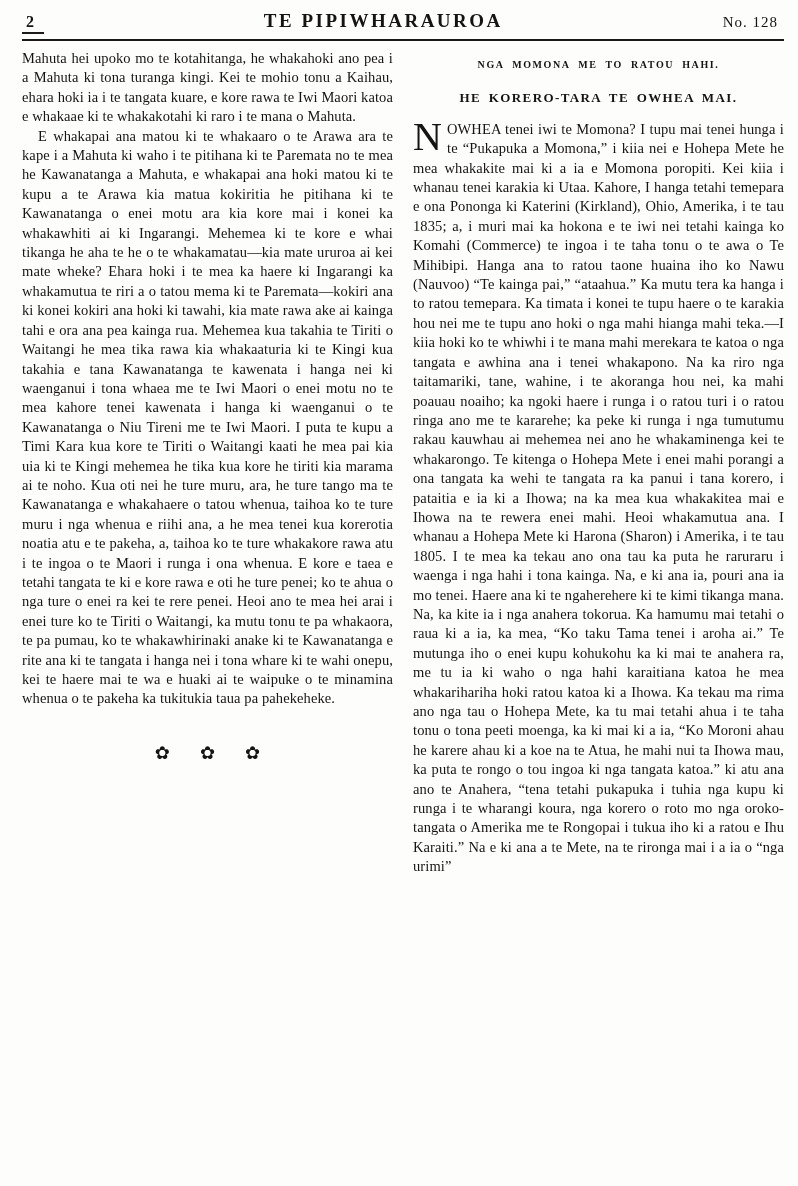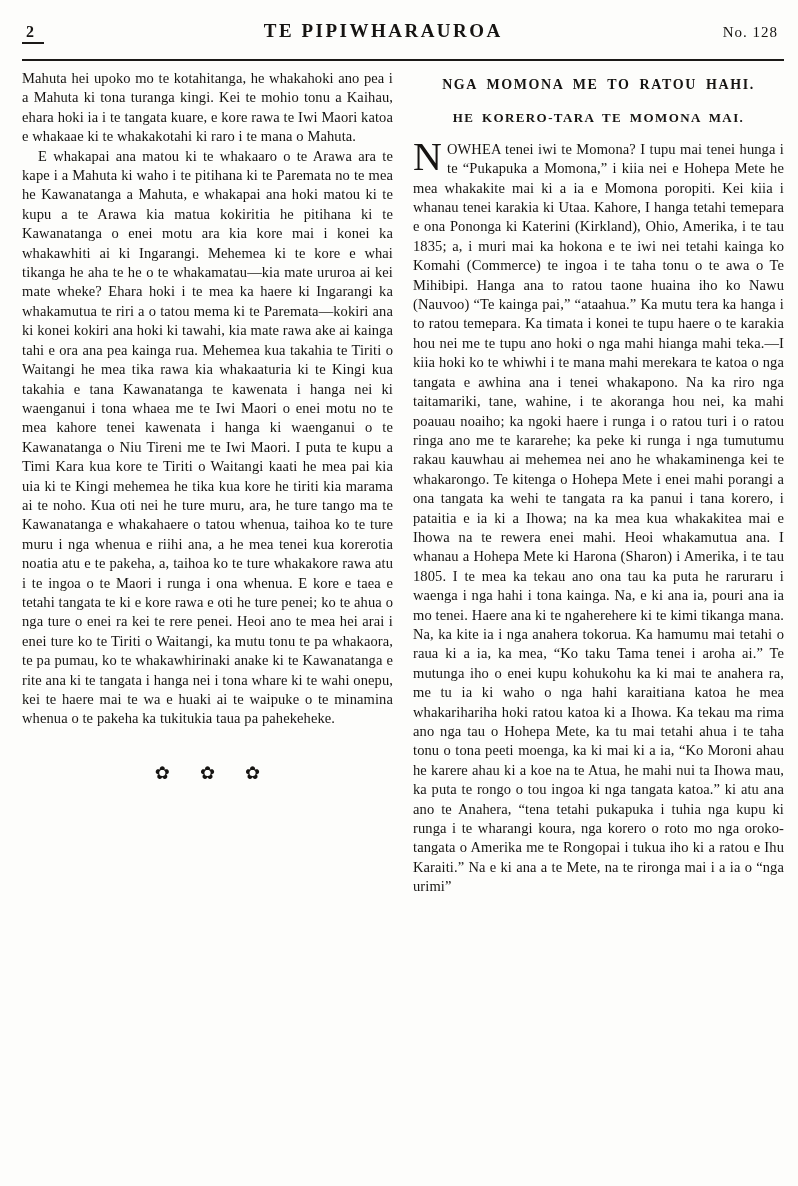--- a/index.html
+++ b/index.html
@@ -27,21 +27,21 @@
     padding-bottom: 3px;
   }
   .page-num {
     font-size: 16px;
     font-weight: bold;
     border-bottom: 2px solid #1c1a18;
     padding: 0 10px 1px 4px;
   }
   .masthead {
     flex: 1;
-    margin: 14px;
+    margin: 4px;
     text-align: center;
     font-size: 19px;
     font-weight: 700;
     letter-spacing: 2.5px;
   }
   .issue {
     font-size: 15px;
     letter-spacing: 1px;
     padding-right: 6px;
     white-space: nowrap;
@@ -69,21 +69,21 @@
     gap: 30px;
     margin-top: 34px;
     font-size: 18px;
     font-family: "DejaVu Sans", sans-serif;
     color: #161412;
   }
   
   .art-title {
     margin: 6px 0 14px 0;
     text-align: center;
-    font-size: 14px;
+    font-size: 10px;
     font-weight: 700;
     letter-spacing: 1.6px;
     word-spacing: 4px;
   }
   .art-subtitle {
     margin: 0 0 12px 0;
     text-align: center;
     font-size: 13px;
     font-weight: 700;
     letter-spacing: 1.4px;
@@ -122,18 +122,18 @@
       <p class="para-indent">E whakapai ana matou ki te whakaaro o te Arawa ara te kape i a Mahuta ki waho i te pitihana ki te Paremata no te mea he Kawanatanga a Mahuta, e whakapai ana hoki matou ki te kupu a te Arawa kia matua kokiritia he pitihana ki te Kawanatanga o enei motu ara kia kore mai i konei ka whakawhiti ai ki Ingarangi. Mehemea ki te kore e whai tikanga he aha te he o te whakamatau—kia mate ururoa ai kei mate wheke? Ehara hoki i te mea ka haere ki Ingarangi ka whakamutua te riri a o tatou mema ki te Paremata—kokiri ana ki konei kokiri ana hoki ki tawahi, kia mate rawa ake ai kainga tahi e ora ana pea kainga rua. Mehemea kua takahia te Tiriti o Waitangi he mea tika rawa kia whakaaturia ki te Kingi kua takahia e tana Kawanatanga te kawenata i hanga nei ki waenganui i tona whaea me te Iwi Maori o enei motu no te mea kahore tenei kawenata i hanga ki waenganui o te Kawanatanga o Niu Tireni me te Iwi Maori. I puta te kupu a Timi Kara kua kore te Tiriti o Waitangi kaati he mea pai kia uia ki te Kingi mehemea he tika kua kore he tiriti kia marama ai te noho. Kua oti nei he ture muru, ara, he ture tango ma te Kawanatanga e whakahaere o tatou whenua, taihoa ko te ture muru i nga whenua e riihi ana, a he mea tenei kua korerotia noatia atu e te pakeha, a, taihoa ko te ture whakakore rawa atu i te ingoa o te Maori i runga i ona whenua. E kore e taea e tetahi tangata te ki e kore rawa e oti he ture penei; ko te ahua o nga ture o enei ra kei te rere penei. Heoi ano te mea hei arai i enei ture ko te Tiriti o Waitangi, ka mutu tonu te pa whakaora, te pa pumau, ko te whakawhirinaki anake ki te Kawanatanga e rite ana ki te tangata i hanga nei i tona whare ki te wahi onepu, kei te haere mai te wa e huaki ai te waipuke o te minamina whenua o te pakeha ka tukitukia taua pa pahekeheke.</p>
       <div class="ornament-row">
         <span>✿</span>
         <span>✿</span>
         <span>✿</span>
       </div>
     </section>
 
     <section class="col">
       <h2 class="art-title">NGA MOMONA ME TO RATOU HAHI.</h2>
-      <h3 class="art-subtitle">HE KORERO-TARA TE MOMONA MAI.</h3>
+      <h3 class="art-subtitle">HE KORERO-TARA TE OWHEA MAI.</h3>
       <p><span class="dropcap">N</span><span>OWHEA tenei iwi te Momona? I tupu mai tenei hunga i te “Pukapuka a Momona,” i kiia nei e Hohepa Mete he mea whakakite mai ki a ia e Momona poropiti. Kei kiia i whanau tenei karakia ki Utaa. Kahore, I hanga tetahi temepara e ona Pononga ki Katerini (Kirkland), Ohio, Amerika, i te tau 1835; a, i muri mai ka hokona e te iwi nei tetahi kainga ko Komahi (Commerce) te ingoa i te taha tonu o te awa o Te Mihibipi. Hanga ana to ratou taone huaina iho ko Nawu (Nauvoo) “Te kainga pai,” “ataahua.” Ka mutu tera ka hanga i to ratou temepara. Ka timata i konei te tupu haere o te karakia hou nei me te tupu ano hoki o nga mahi hianga mahi teka.—I kiia hoki ko te whiwhi i te mana mahi merekara te katoa o nga tangata e awhina ana i tenei whakapono. Na ka riro nga taitamariki, tane, wahine, i te akoranga hou nei, ka mahi poauau noaiho; ka ngoki haere i runga i o ratou turi i o ratou ringa ano me te kararehe; ka peke ki runga i nga tumutumu rakau kauwhau ai mehemea nei ano he whakaminenga kei te whakarongo. Te kitenga o Hohepa Mete i enei mahi porangi a ona tangata ka wehi te tangata ra ka panui i tana korero, i pataitia e ia ki a Ihowa; na ka mea kua whakakitea mai e Ihowa na te rewera enei mahi. Heoi whakamutua ana. I whanau a Hohepa Mete ki Harona (Sharon) i Amerika, i te tau 1805. I te mea ka tekau ano ona tau ka puta he raruraru i waenga i nga hahi i tona kainga. Na, e ki ana ia, pouri ana ia mo tenei. Haere ana ki te ngaherehere ki te kimi tikanga mana. Na, ka kite ia i nga anahera tokorua. Ka hamumu mai tetahi o raua ki a ia, ka mea, “Ko taku Tama tenei i aroha ai.” Te mutunga iho o enei kupu kohukohu ka ki mai te anahera ra, me tu ia ki waho o nga hahi karaitiana katoa he mea whakarihariha hoki ratou katoa ki a Ihowa. Ka tekau ma rima ano nga tau o Hohepa Mete, ka tu mai tetahi ahua i te taha tonu o tona peeti moenga, ka ki mai ki a ia, “Ko Moroni ahau he karere ahau ki a koe na te Atua, he mahi nui ta Ihowa mau, ka puta te rongo o tou ingoa ki nga tangata katoa.” ki atu ana ano te Anahera, “tena tetahi pukapuka i tuhia nga kupu ki runga i te wharangi koura, nga korero o roto mo nga oroko-tangata o Amerika me te Rongopai i tukua iho ki a ratou e Ihu Karaiti.” Na e ki ana a te Mete, na te rironga mai i a ia o “nga urimi”</span></p>
     </section>
 
   </div>
 </div>
 
 </body></html>

